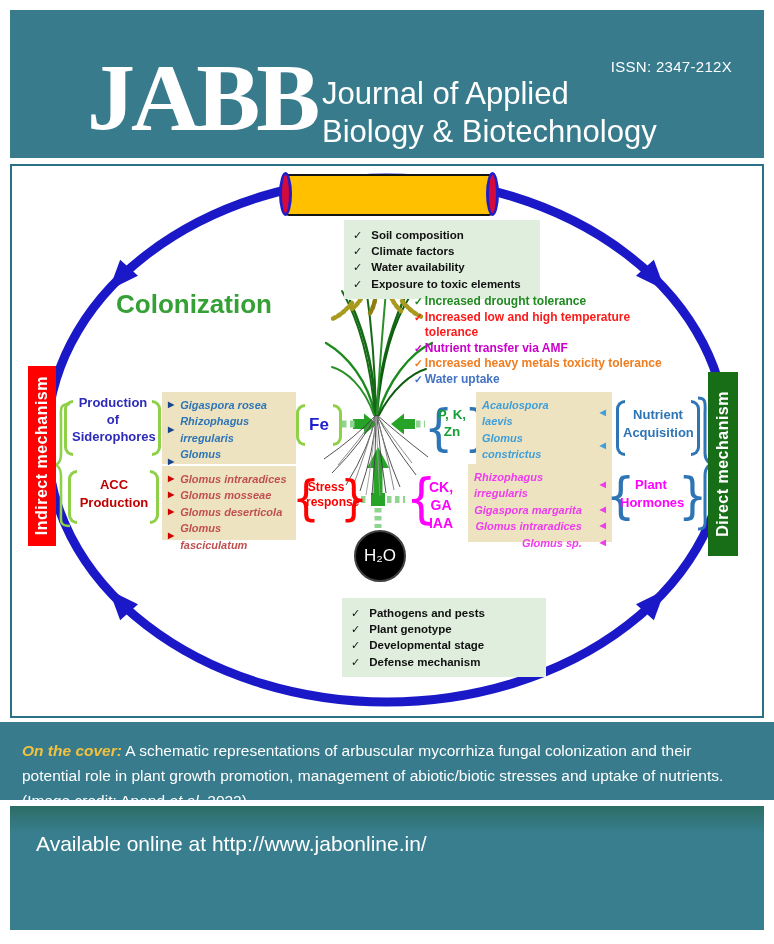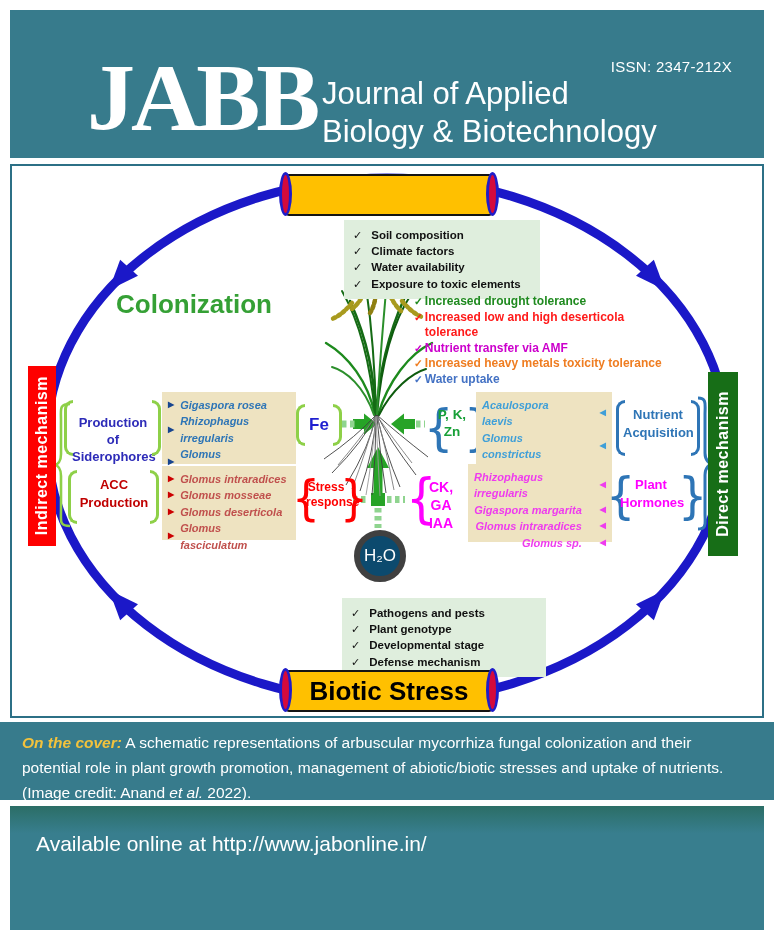--- a/index.html
+++ b/index.html
@@ -44,40 +44,40 @@
   .species-box .bullet{font-size:8px;font-style:normal;}
   .species-box.right .li{justify-content:flex-end;gap:18px;}
   .box-sid{left:150px;top:226px;width:134px;height:72px;color:#2e75b6;}
   .box-sid .bullet{color:#17458f;}
   .box-acc{left:150px;top:300px;width:134px;height:74px;color:#c0504d;}
   .box-acc .bullet{color:#cc0000;}
   .box-nut{left:464px;top:226px;width:136px;height:72px;color:#3f9fd8;}
   .box-horm{left:456px;top:298px;width:144px;height:78px;color:#ee3cee;}
 
   .lbl{position:absolute;text-align:center;font-weight:bold;z-index:4;}
-  .lbl-sid{left:60px;top:248px;width:82px;color:#2d2bb8;font-size:13px;line-height:17px;}
+  .lbl-sid{left:60px;top:228px;width:82px;color:#2d2bb8;font-size:13px;line-height:17px;}
   .lbl-acc{left:64px;top:310px;width:76px;color:#c00000;font-size:13px;line-height:18px;}
   .lbl-nut{left:611px;top:240px;width:70px;color:#2e75b6;font-size:13px;line-height:18px;}
   .lbl-horm{left:608px;top:310px;width:62px;color:#ff00ff;font-size:13px;line-height:18px;}
   .lbl-fe{left:292px;top:246px;width:30px;color:#1f1fd0;font-size:17px;line-height:26px;}
   .lbl-pkzn{left:424px;top:240px;width:32px;color:#18a038;font-size:13.5px;line-height:17px;}
   .lbl-stress{left:294px;top:314px;width:40px;color:#ff0000;font-size:12px;line-height:15px;}
   .lbl-ck{left:406px;top:312px;width:46px;color:#ff00ff;font-size:14px;line-height:18px;}
 
   .sqbr{position:absolute;width:9px;z-index:4;box-sizing:border-box;border:3px solid #8ed048;}
   .sqbr.l{border-right:none;border-radius:10px 0 0 10px;}
   .sqbr.r{border-left:none;border-radius:0 10px 10px 0;}
   .br-blue{border-color:#2e75b6;}
   .curly{position:absolute;z-index:4;font-family:"DejaVu Sans",sans-serif;font-weight:normal;transform:scaleY(1.1);}
   .cu-red{color:#ff0000;}.cu-mag{color:#ff00ff;}.cu-blue{color:#2e75b6;}
 
-  .h2o{position:absolute;left:342px;top:364px;width:52px;height:52px;border-radius:50%;background:#0c4a6e;border:6px solid #404040;box-sizing:border-box;display:flex;align-items:center;justify-content:center;color:#fff;font-size:17px;z-index:4;}
+  .h2o{position:absolute;left:342px;top:364px;width:52px;height:52px;border-radius:50%;background:#000000;border:2px solid #404040;box-sizing:border-box;display:flex;align-items:center;justify-content:center;color:#fff;font-size:17px;z-index:4;}
 
   
-  .caption{position:absolute;left:0;top:722px;width:774px;height:78px;background:#377b8c;box-sizing:border-box;padding:8px 22px;color:#fff;font-size:15.5px;line-height:25px;}
+  .caption{position:absolute;left:0;top:722px;width:774px;height:78px;background:#377b8c;box-sizing:border-box;padding:16px 22px;color:#fff;font-size:15.5px;line-height:25px;}
   .caption .lead{color:#f2c23c;font-weight:bold;font-style:italic;}
   .caption .etal{font-style:italic;}
 
   
   .publisher{position:absolute;left:10px;top:806px;width:754px;height:124px;background:linear-gradient(180deg,#2b6e66 0%,#387e8e 22%);box-sizing:border-box;padding:22px 0 0 26px;color:#fff;font-size:21px;line-height:32.5px;}
 </style>
 </head>
 <body>
 
 <div class="page">
@@ -189,21 +189,21 @@
       <div>Colonization</div>
     </div>
 
     <div class="benefits">
         <div class="li" style="color: rgb(31, 138, 31);">
           <span class="bullet">✓</span>
           <span class="li-text">Increased drought tolerance</span>
         </div>
         <div class="li" style="color: rgb(255, 26, 26);">
           <span class="bullet">✓</span>
-          <span class="li-text">Increased low and high deserticola tolerance</span>
+          <span class="li-text">Increased low and high temperature tolerance</span>
         </div>
         <div class="li" style="color: rgb(204, 0, 204);">
           <span class="bullet">✓</span>
           <span class="li-text">Nutrient transfer via AMF</span>
         </div>
         <div class="li" style="color: rgb(239, 125, 33);">
           <span class="bullet">✓</span>
           <span class="li-text">Increased heavy metals toxicity tolerance</span>
         </div>
         <div class="li" style="color: rgb(68, 114, 196);">
@@ -356,25 +356,20 @@
         <div class="li">
           <span class="bullet">✓</span>
           <span class="li-text">Developmental stage</span>
         </div>
         <div class="li">
           <span class="bullet">✓</span>
           <span class="li-text">Defense mechanism</span>
         </div>
       </div>
 
-    <div class="hbanner banner-biotic">
-      <span class="cap cap-l"></span>
-      <span>Biotic Stress</span>
-      <span class="cap cap-r"></span>
-    </div>
   </section>
 
   <section class="caption">
     <span class="lead">On the cover:</span><span> A schematic representations of arbuscular mycorrhiza fungal colonization and their potential role in plant growth promotion, management of abiotic/biotic stresses and uptake of nutrients. (Image credit: Anand</span><span class="etal"> et al.</span><span> 2022).</span>
   </section>
 
   <section class="publisher">
     <div>Available online at http://www.jabonline.in/</div>
   </section>
 

